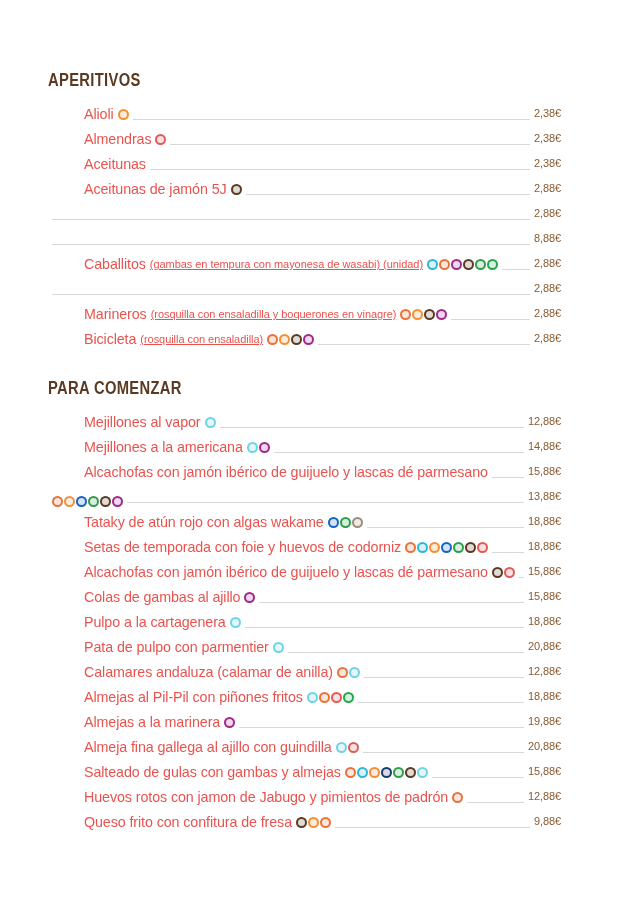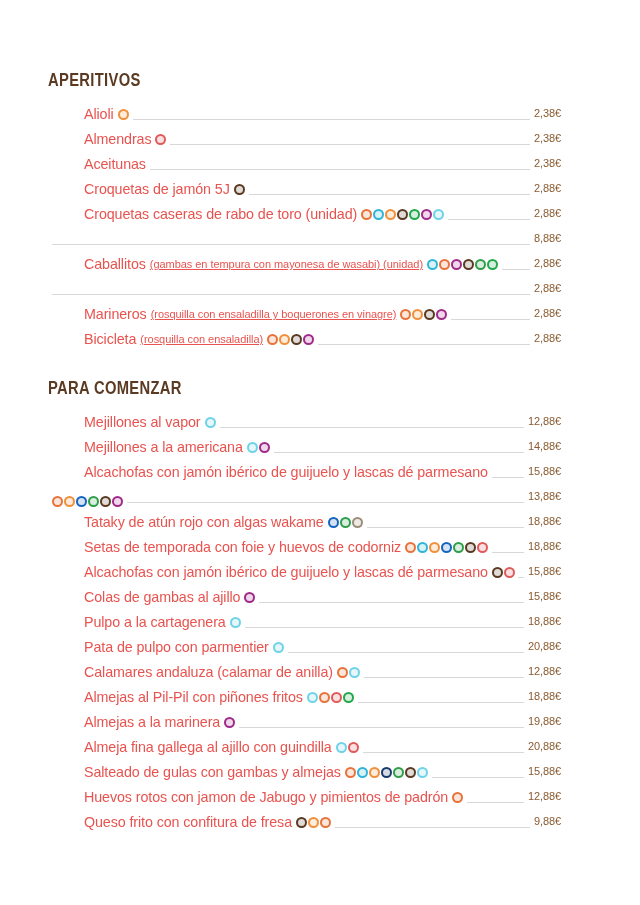--- a/index.html
+++ b/index.html
@@ -132,41 +132,29 @@
           </div>
           <div class="row">
             <div class="namewrap">
               <span class="iname">Aceitunas</span>
             </div>
             <div class="leader"></div>
             <div class="price">2,38€</div>
           </div>
           <div class="row">
             <div class="namewrap">
-              <span class="iname">Croquetas de jamón 5J</span>
-              <span class="alg">
-                <span class="ic milk"></span>
-              </span>
-            </div>
-            <div class="leader"></div>
-            <div class="price">2,88€</div>
-          </div>
-          <div class="row">
-            <div class="namewrap">
-              <span class="iname">Croquetas caseras de rabo de toro (unidad)</span>
-              <span class="alg">
-                <span class="ic gluten"></span>
-                <span class="ic crustacea"></span>
-                <span class="ic egg"></span>
-                <span class="ic milk"></span>
-                <span class="ic soy"></span>
-                <span class="ic mollusc"></span>
-                <span class="ic shell"></span>
-              </span>
-            </div>
+              <span class="iname">Aceitunas de jamón 5J</span>
+              <span class="alg">
+                <span class="ic milk"></span>
+              </span>
+            </div>
+            <div class="leader"></div>
+            <div class="price">2,88€</div>
+          </div>
+          <div class="row">
             <div class="leader"></div>
             <div class="price">2,88€</div>
           </div>
           <div class="row">
             <div class="leader"></div>
             <div class="price">8,88€</div>
           </div>
           <div class="row">
             <div class="namewrap">
               <span class="iname">Caballitos</span>

